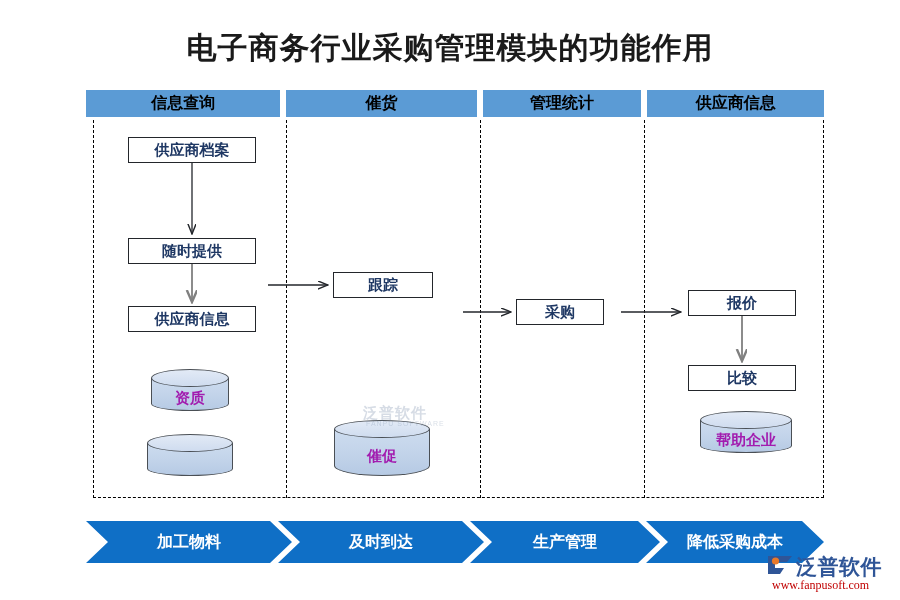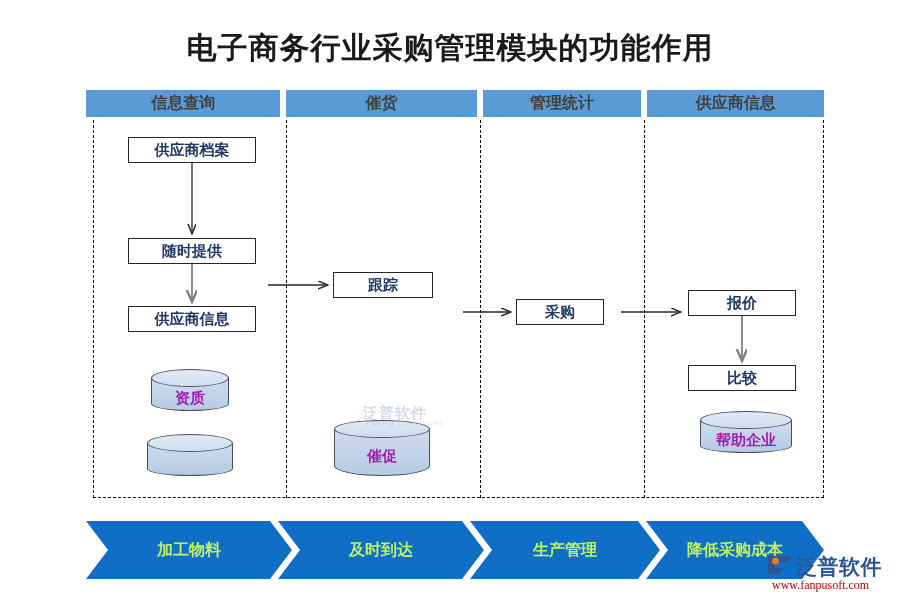--- a/index.html
+++ b/index.html
@@ -33,21 +33,21 @@
   #header-band {
     position: absolute;
     left: 86px;
     top: 90px;
     width: 738px;
     height: 27px;
     display: flex;
   }
   .header-cell {
     background: #5B9BD5;
-    color: #404040;
+    color: #000000;
     font-size: 16px;
     font-weight: bold;
     display: flex;
     align-items: center;
     justify-content: center;
     height: 27px;
     box-sizing: border-box;
     margin-right: 6px;
   }
   .header-cell:last-child { margin-right: 0; }
@@ -150,23 +150,23 @@
   #chevron-bar {
     position: absolute;
     left: 86px;
     top: 521px;
     width: 738px;
     height: 42px;
   }
   .chev {
     position: absolute;
     top: 0;
-    height: 58px;
+    height: 42px;
     background: #0F6FC6;
-    color: #bef264;
+    color: #ffffff;
     font-size: 16px;
     font-weight: bold;
     display: flex;
     align-items: center;
     justify-content: center;
     box-sizing: border-box;
     clip-path: polygon(0 0, calc(100% - 22px) 0, 100% 50%, calc(100% - 22px) 100%, 0 100%, 22px 50%);
     font-family: "Liberation Serif", "DejaVu Serif", serif;
   }
   .chev-0 { left: 0px;   width: 206px; }

